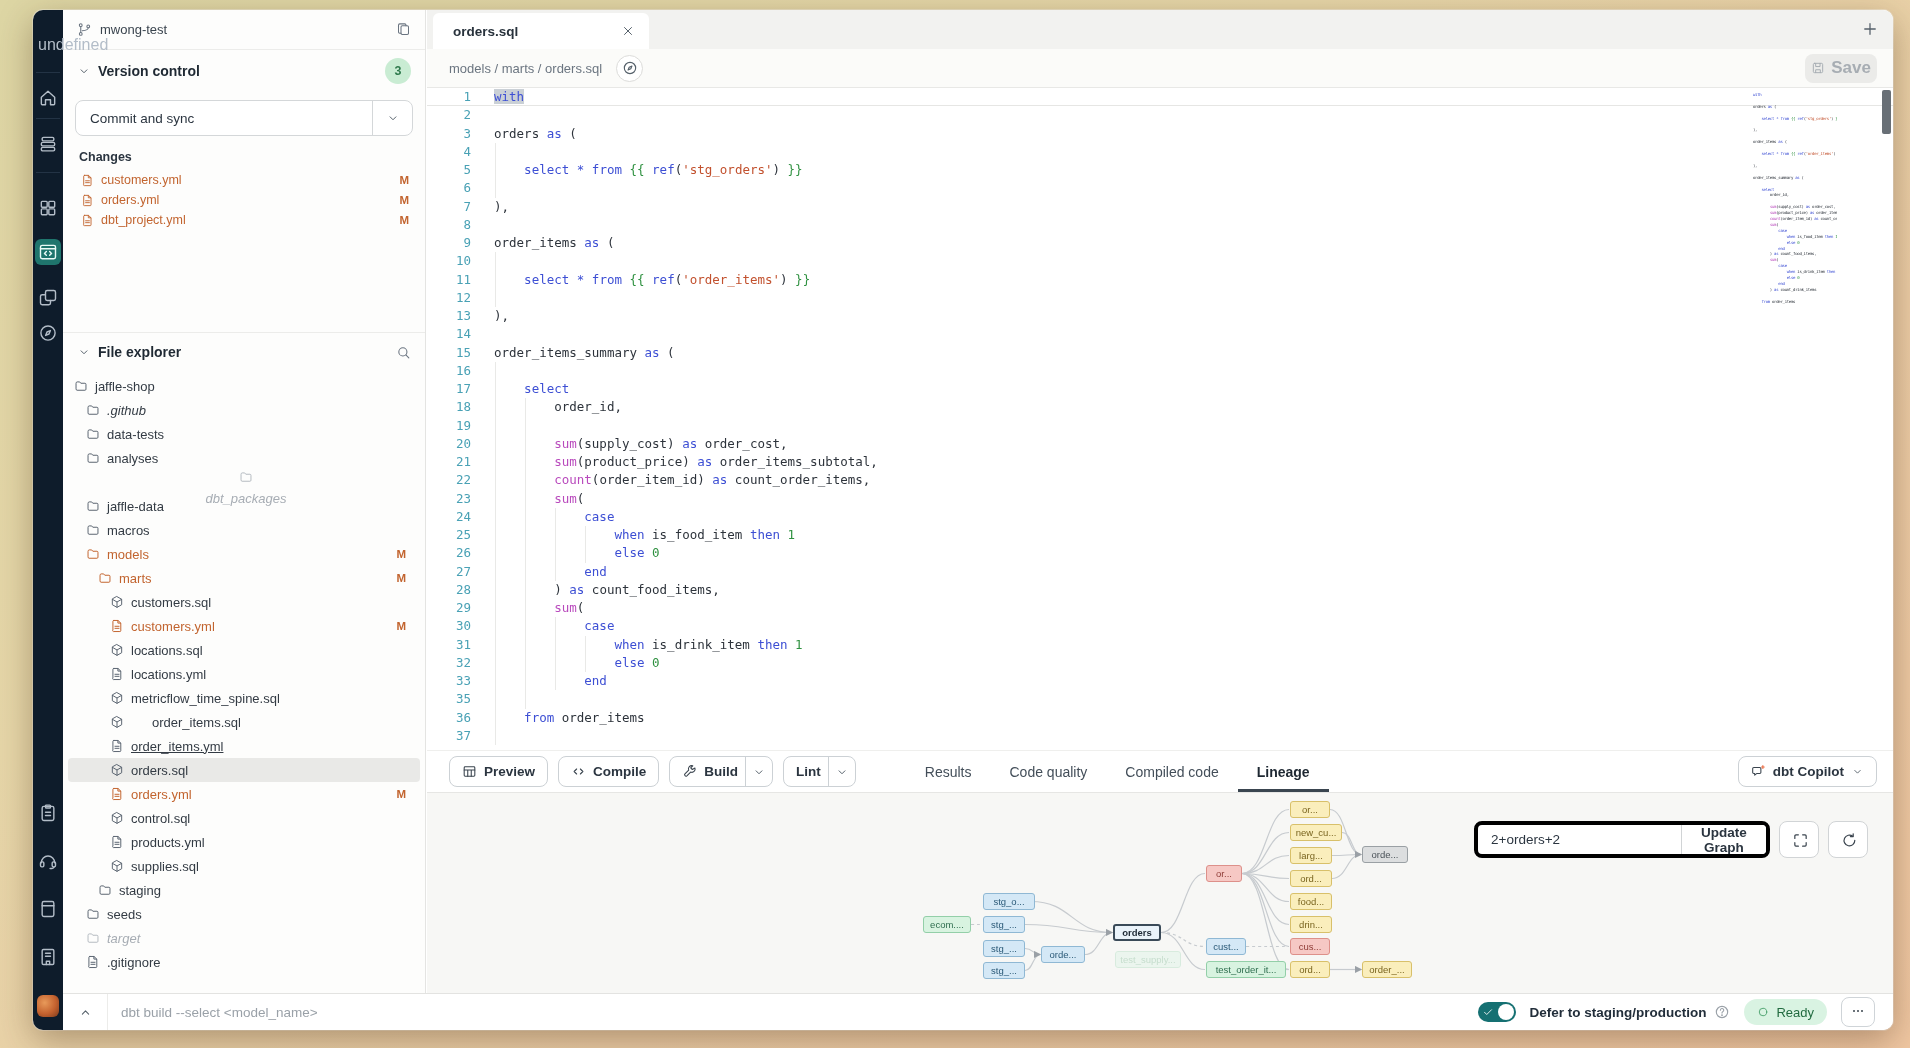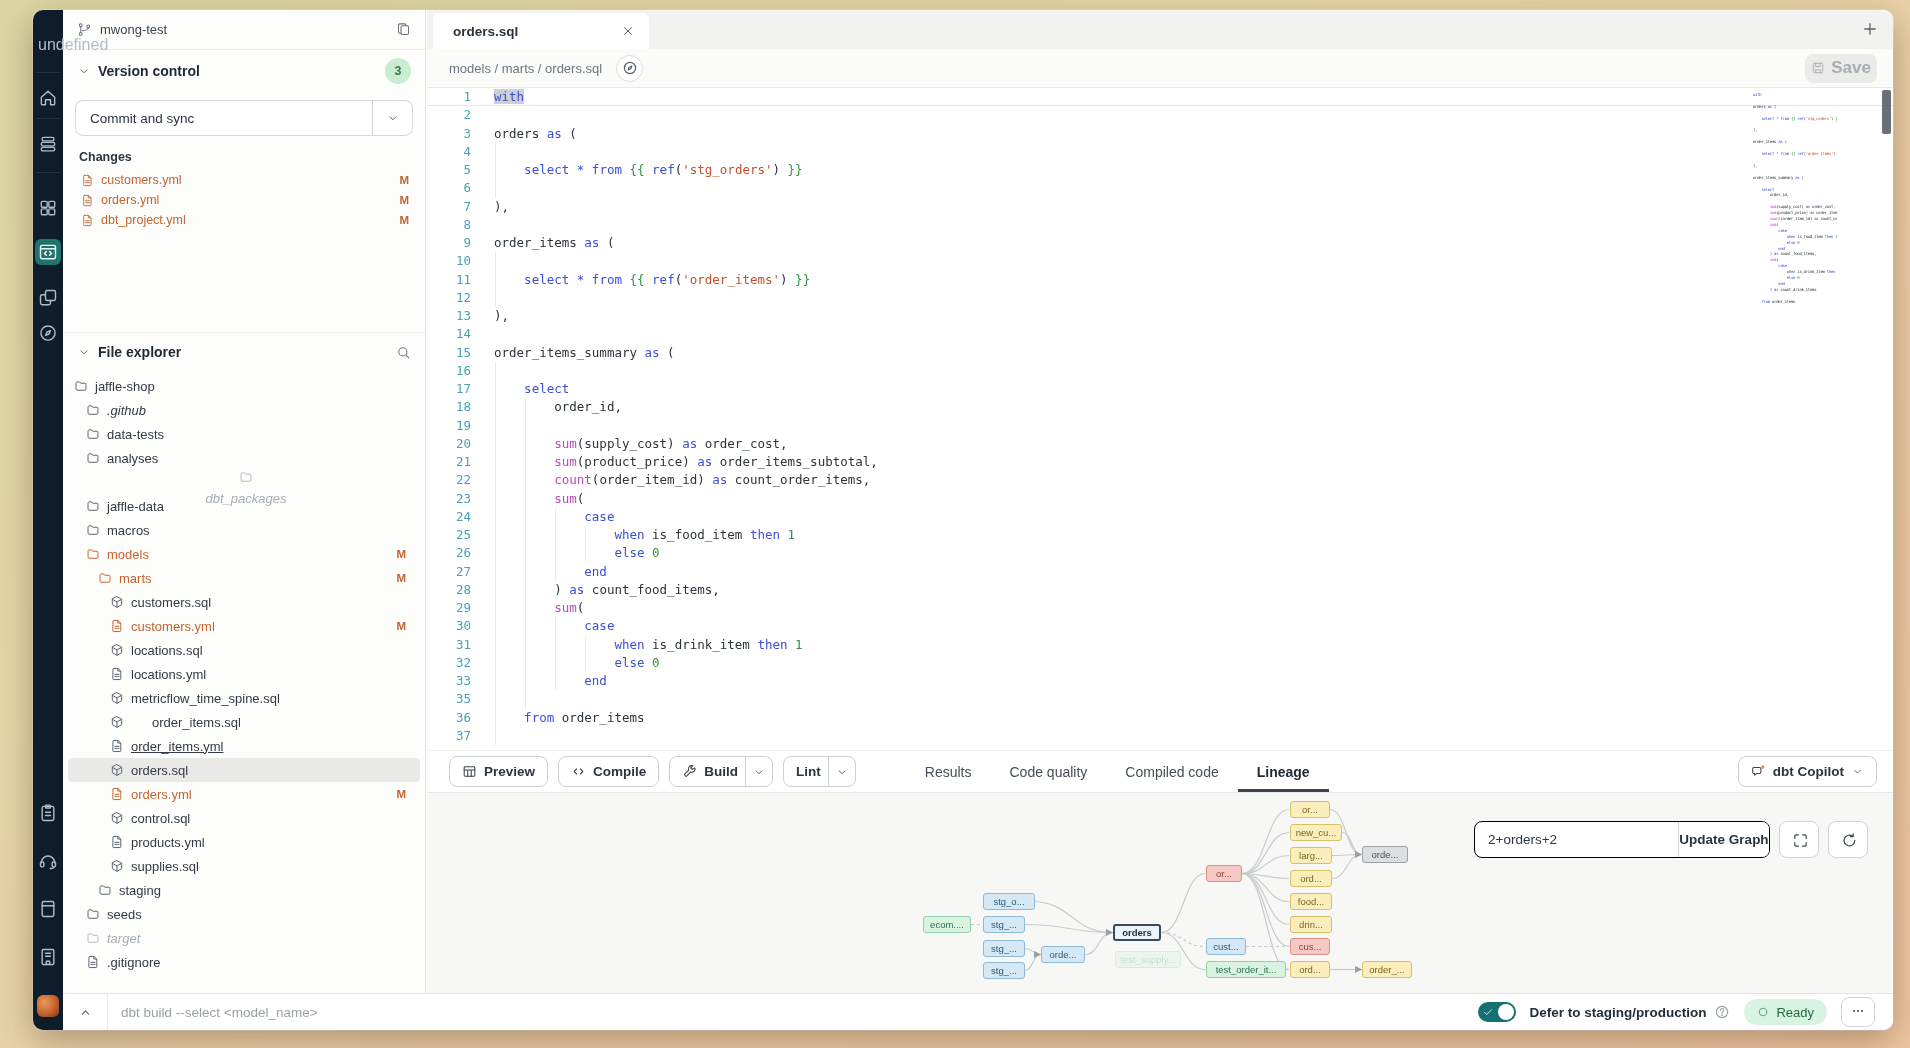--- a/index.html
+++ b/index.html
@@ -102,21 +102,21 @@
   .node { position:absolute; height:17px; line-height:15px; border-radius:3px; font-size:9.5px;
     text-align:center; overflow:hidden; white-space:nowrap; padding:0 3px; border:1px solid; cursor:pointer; }
   .nd-blue { background:#d4e8f6; border-color:#8fb8d4; color:#2b5a78; }
   .nd-yellow { background:#faeebc; border-color:#d8c06a; color:#7a6520; }
   .nd-pink { background:#f6c8c4; border-color:#dd908a; color:#8f3b36; }
   .nd-mint { background:#d8f3e0; border-color:#93cfa8; color:#2f6e4f; }
   .nd-gray { background:#dcdedf; border-color:#9aa0a4; color:#4a5258; }
   .nd-sel { background:#eaf3fa; border-color:#3a4a58; border-width:2px; color:#1e2a36; font-weight:700; line-height:13px; }
   .nd-ghost { background:#e2f5e9; border-color:#bfe3cc; color:#9fc9ae; opacity:.55; }
   #lin-controls { position:absolute; top:28px; left:1047px; height:37px; display:flex; }
-  #filter-group { display:flex; width:296px; height:37px; background:#fff; border:1px solid #000000; border-radius:8px; overflow:hidden; }
+  #filter-group { display:flex; width:296px; height:37px; background:#fff; border:4px solid #000000; border-radius:8px; overflow:hidden; }
   #filter-input { flex:1; border:none; outline:none; padding:0 13px; font-size:13.5px; color:#2b3540; font-family:inherit; background:transparent; }
   #update-btn { width:106px; border:none; border-left:1px solid #d1d4d6; background:#fff; font-size:13.5px; font-weight:600; color:#2b3540; cursor:pointer; font-family:inherit; }
   .sq-btn { width:40px; height:37px; margin-left:9px; background:#fff; border:1px solid #d1d4d6; border-radius:8px;
     display:flex; align-items:center; justify-content:center; color:#3a444e; cursor:pointer; }
   .sq-btn svg { width:17px; height:17px; }
   
   #statusbar { position:absolute; left:30px; right:0; top:983px; height:37px; background:#fff;
     border-top:1px solid #e3e3e1; display:flex; align-items:center; z-index:5; padding-right:18px; }
   #sb-caret { width:44px; display:flex; align-items:center; justify-content:center; color:#55606a; cursor:pointer; }
   #sb-caret svg { width:15px; height:15px; }

